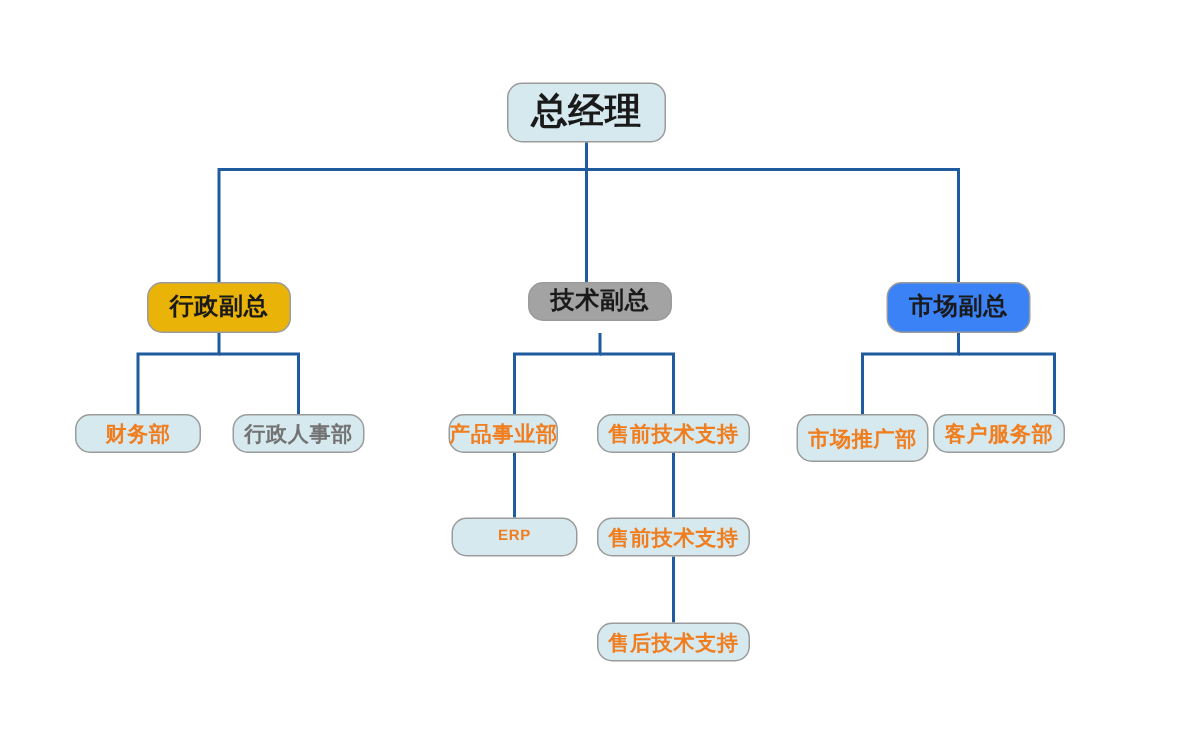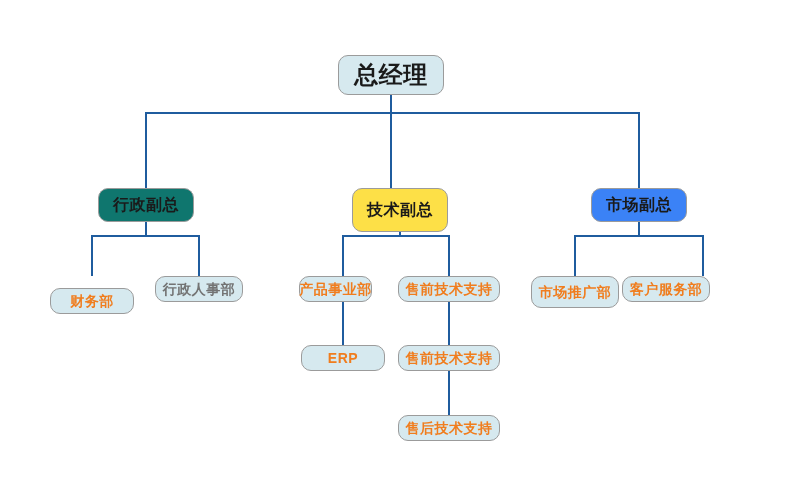--- a/index.html
+++ b/index.html
@@ -58,49 +58,49 @@
       <path d="M639 222 L639 236 L575 236 L575 276" fill="none" stroke="#1f5c9e" stroke-width="2" stroke-linecap="butt" stroke-linejoin="miter"></path>
       <path d="M639 236 L703 236 L703 276" fill="none" stroke="#1f5c9e" stroke-width="2" stroke-linecap="butt" stroke-linejoin="miter"></path>
       <path d="M343 302 L343 345" fill="none" stroke="#1f5c9e" stroke-width="2" stroke-linecap="butt" stroke-linejoin="miter"></path>
       <path d="M449 302 L449 345" fill="none" stroke="#1f5c9e" stroke-width="2" stroke-linecap="butt" stroke-linejoin="miter"></path>
       <path d="M449 371 L449 415" fill="none" stroke="#1f5c9e" stroke-width="2" stroke-linecap="butt" stroke-linejoin="miter"></path>
     </svg>
   <div id="node-layer">
       <div class="node-box" style="left: 338px; top: 55px; width: 106px; height: 40px; background: rgb(214, 233, 239); border-color: rgb(155, 155, 155); border-radius: 10px;">
         <span class="node-label" style="color: rgb(26, 26, 26); font-size: 24px; font-weight: 700;">总经理</span>
       </div>
-      <div class="node-box" style="left: 98px; top: 188px; width: 96px; height: 34px; background: #0f766e; border-color: rgb(155, 155, 155); border-radius: 10px;">
+      <div class="node-box" style="left: 98px; top: 188px; width: 96px; height: 34px; background: #eab308; border-color: rgb(155, 155, 155); border-radius: 10px;">
         <span class="node-label" style="color: rgb(26, 26, 26); font-size: 16px; font-weight: 700;">行政副总</span>
       </div>
-      <div class="node-box" style="left: 352px; top: 188px; width: 96px; height: 44px; background: #fde047; border-color: rgb(155, 155, 155); border-radius: 10px;">
+      <div class="node-box" style="left: 352px; top: 188px; width: 96px; height: 26px; background: #a3a3a3; border-color: rgb(155, 155, 155); border-radius: 10px;">
         <span class="node-label" style="color: rgb(26, 26, 26); font-size: 16px; font-weight: 700;">技术副总</span>
       </div>
       <div class="node-box" style="left: 591px; top: 188px; width: 96px; height: 34px; background: #3b82f6; border-color: rgb(155, 155, 155); border-radius: 10px;">
         <span class="node-label" style="color: rgb(26, 26, 26); font-size: 16px; font-weight: 700;">市场副总</span>
       </div>
-      <div class="node-box" style="left: 50px; top: 288px; width: 84px; height: 26px; background: rgb(214, 233, 239); border-color: rgb(155, 155, 155); border-radius: 10px; align-items: center;">
+      <div class="node-box" style="left: 50px; top: 276px; width: 84px; height: 26px; background: rgb(214, 233, 239); border-color: rgb(155, 155, 155); border-radius: 10px; align-items: center;">
         <span class="node-label" style="color: rgb(240, 125, 30); font-size: 14px; font-weight: 700;">财务部</span>
       </div>
       <div class="node-box" style="left: 155px; top: 276px; width: 88px; height: 26px; background: rgb(214, 233, 239); border-color: rgb(155, 155, 155); border-radius: 10px;">
         <span class="node-label" style="color: #737373; font-size: 14px; font-weight: 700;">行政人事部</span>
       </div>
       <div class="node-box" style="left: 299px; top: 276px; width: 73px; height: 26px; background: rgb(214, 233, 239); border-color: rgb(155, 155, 155); border-radius: 10px;">
         <span class="node-label" style="color: rgb(240, 125, 30); font-size: 14px; font-weight: 700;">产品事业部</span>
       </div>
       <div class="node-box" style="left: 398px; top: 276px; width: 102px; height: 26px; background: rgb(214, 233, 239); border-color: rgb(155, 155, 155); border-radius: 10px; align-items: center;">
         <span class="node-label" style="color: rgb(240, 125, 30); font-size: 14px; font-weight: 700;">售前技术支持</span>
       </div>
       <div class="node-box" style="left: 531px; top: 276px; width: 88px; height: 32px; background: rgb(214, 233, 239); border-color: rgb(155, 155, 155); border-radius: 10px;">
         <span class="node-label" style="color: rgb(240, 125, 30); font-size: 14px; font-weight: 700;">市场推广部</span>
       </div>
       <div class="node-box" style="left: 622px; top: 276px; width: 88px; height: 26px; background: rgb(214, 233, 239); border-color: rgb(155, 155, 155); border-radius: 10px;">
         <span class="node-label" style="color: rgb(240, 125, 30); font-size: 14px; font-weight: 700;">客户服务部</span>
       </div>
       <div class="node-box" style="left: 301px; top: 345px; width: 84px; height: 26px; background: rgb(214, 233, 239); border-color: rgb(155, 155, 155); border-radius: 10px;">
-        <span class="node-label" style="color: rgb(240, 125, 30); font-size: 14px; font-weight: 700;">ERP</span>
+        <span class="node-label" style="color: rgb(240, 125, 30); font-size: 10px; font-weight: 700;">ERP</span>
       </div>
       <div class="node-box" style="left: 398px; top: 345px; width: 102px; height: 26px; background: rgb(214, 233, 239); border-color: rgb(155, 155, 155); border-radius: 10px;">
         <span class="node-label" style="color: rgb(240, 125, 30); font-size: 14px; font-weight: 700;">售前技术支持</span>
       </div>
       <div class="node-box" style="left: 398px; top: 415px; width: 102px; height: 26px; background: rgb(214, 233, 239); border-color: rgb(155, 155, 155); border-radius: 10px;">
         <span class="node-label" style="color: rgb(240, 125, 30); font-size: 14px; font-weight: 700;">售后技术支持</span>
       </div>
     </div>
 </div>
 

